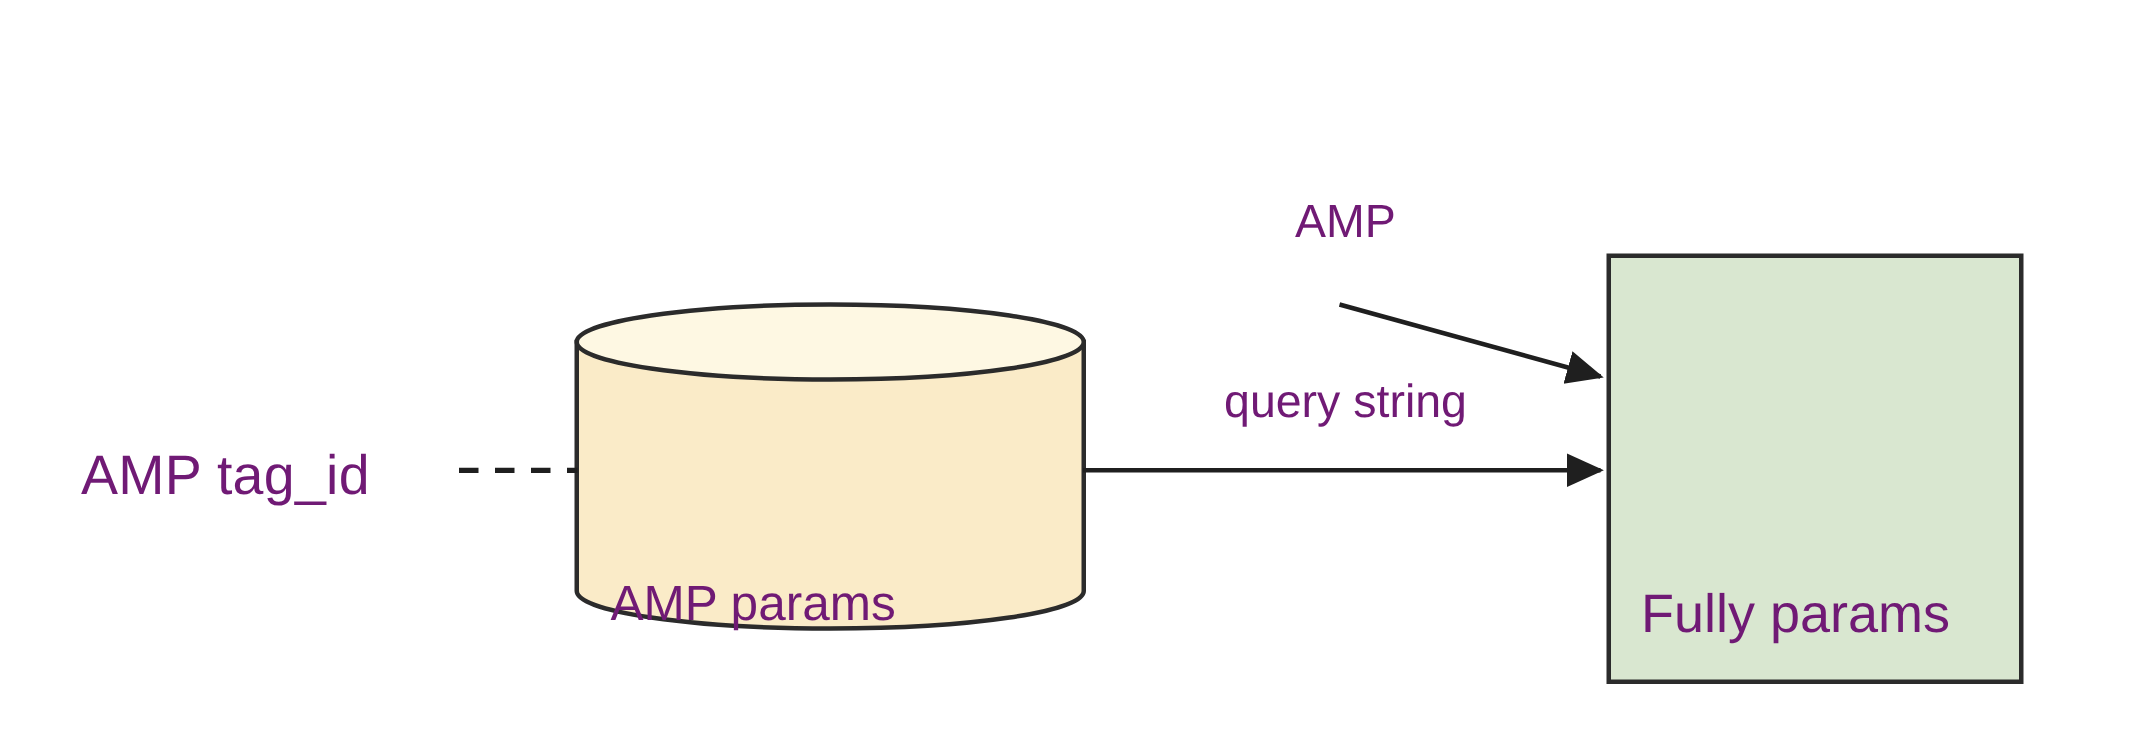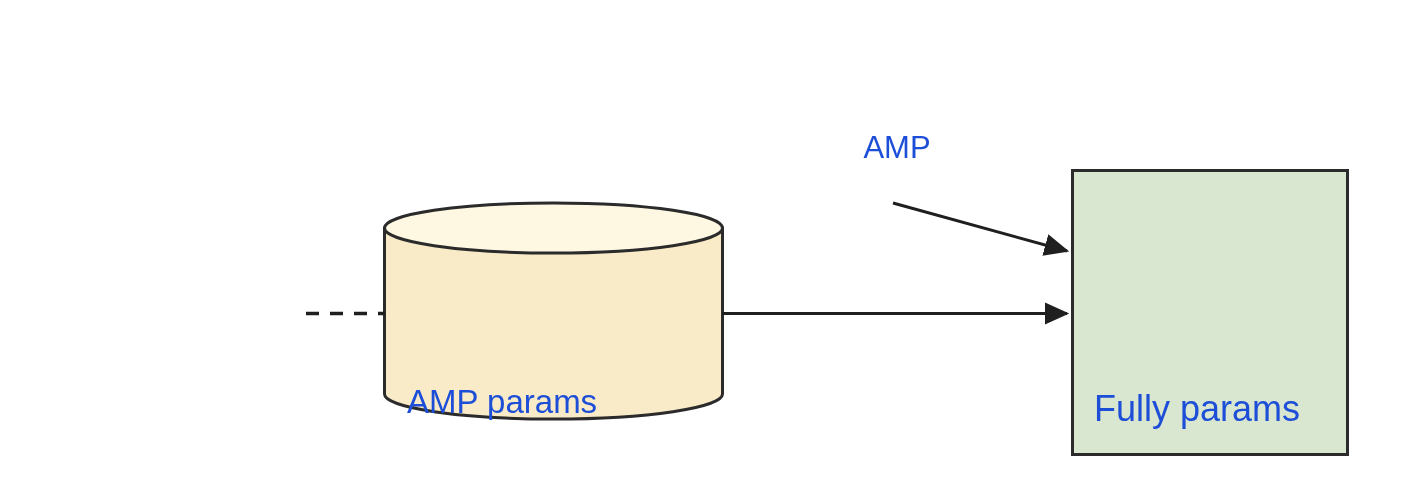--- a/index.html
+++ b/index.html
@@ -17,21 +17,21 @@
   }
   svg.layer {
     position: absolute;
     left: 0;
     top: 0;
     width: 1426px;
     height: 498px;
   }
   .txt {
     position: absolute;
-    color: #1d4ed8;
+    color: #701a75;
     font-family: "Liberation Sans", sans-serif;
     white-space: pre;
     line-height: 1.3;
   }
   
   #label-amp-tag-id {
     left: 54px;
     top: 293px;
     font-size: 37px;
     letter-spacing: 0.2px;
@@ -88,28 +88,30 @@
     </g>
 
     <line x1="306" y1="313.5" x2="385" y2="313.5" stroke="#1f1f1f" stroke-width="3.5" stroke-dasharray="13 11"></line>
 
     <line x1="722" y1="313.5" x2="1067" y2="313.5" stroke="#1f1f1f" stroke-width="3" marker-end="url(#arrowSolid)"></line>
 
     <line x1="893" y1="203" x2="1067" y2="251" stroke="#1f1f1f" stroke-width="3" marker-end="url(#arrowSolid)"></line>
 
   </svg>
 
+  <div class="txt" id="label-amp-tag-id">AMP tag_id</div>
 
   <div class="txt" id="cylinder-text">
     <div>AMP params</div>
     
   </div>
 
   <div class="txt" id="ortb-text">
     <div>Fully params</div>
     
   </div>
 
   <div class="txt" id="annotation-query-params">
     <div>AMP</div>
+    <div>query string</div>
   </div>
 
 </div>
 
 </body></html>

